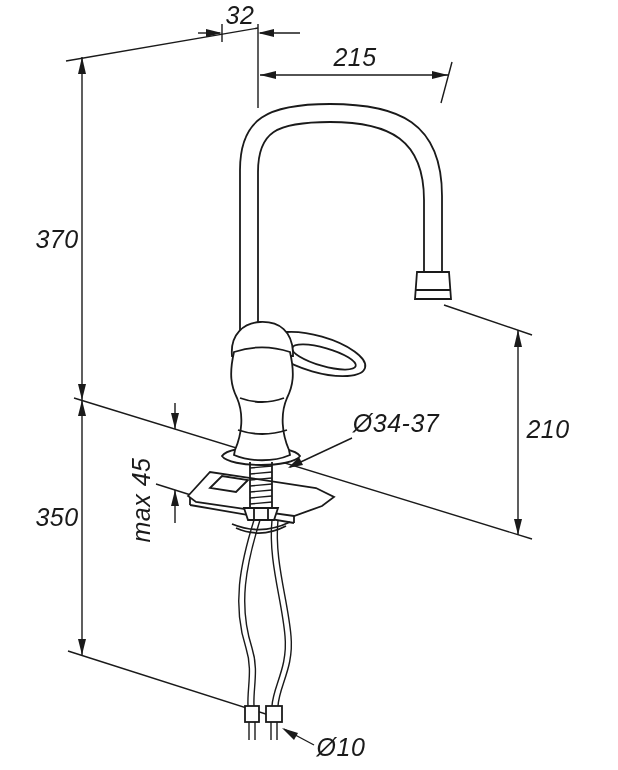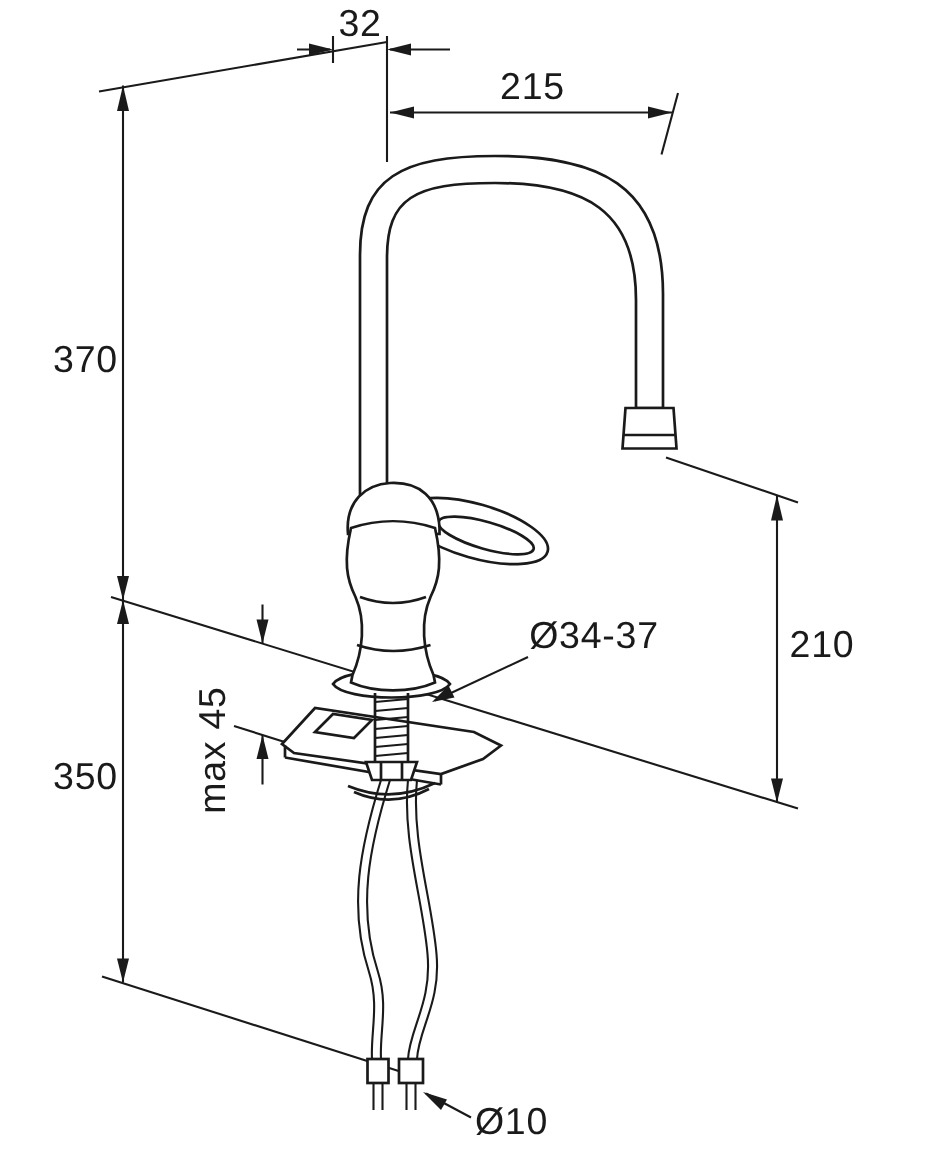--- a/index.html
+++ b/index.html
@@ -1,18 +1,19 @@
 <!DOCTYPE html>
 <html><head>
 <meta charset="utf-8">
 <style>
   html,body{margin:0;padding:0;background:#ffffff;}
   .canvas{
     width:618px;height:770px;background:#ffffff;position:relative;overflow:hidden;
     font-family:"Liberation Sans", sans-serif;
+    font-style:italic;
   }
   svg{display:block;}
   text{
     font-family:"Liberation Sans", sans-serif;
     font-size:25px;
     fill:#1a1a1a;
     letter-spacing:0.5px;
   }
   .thin{stroke:#1a1a1a;stroke-width:1.4;fill:none;}
   .thick{stroke:#1a1a1a;stroke-width:1.8;fill:none;}

